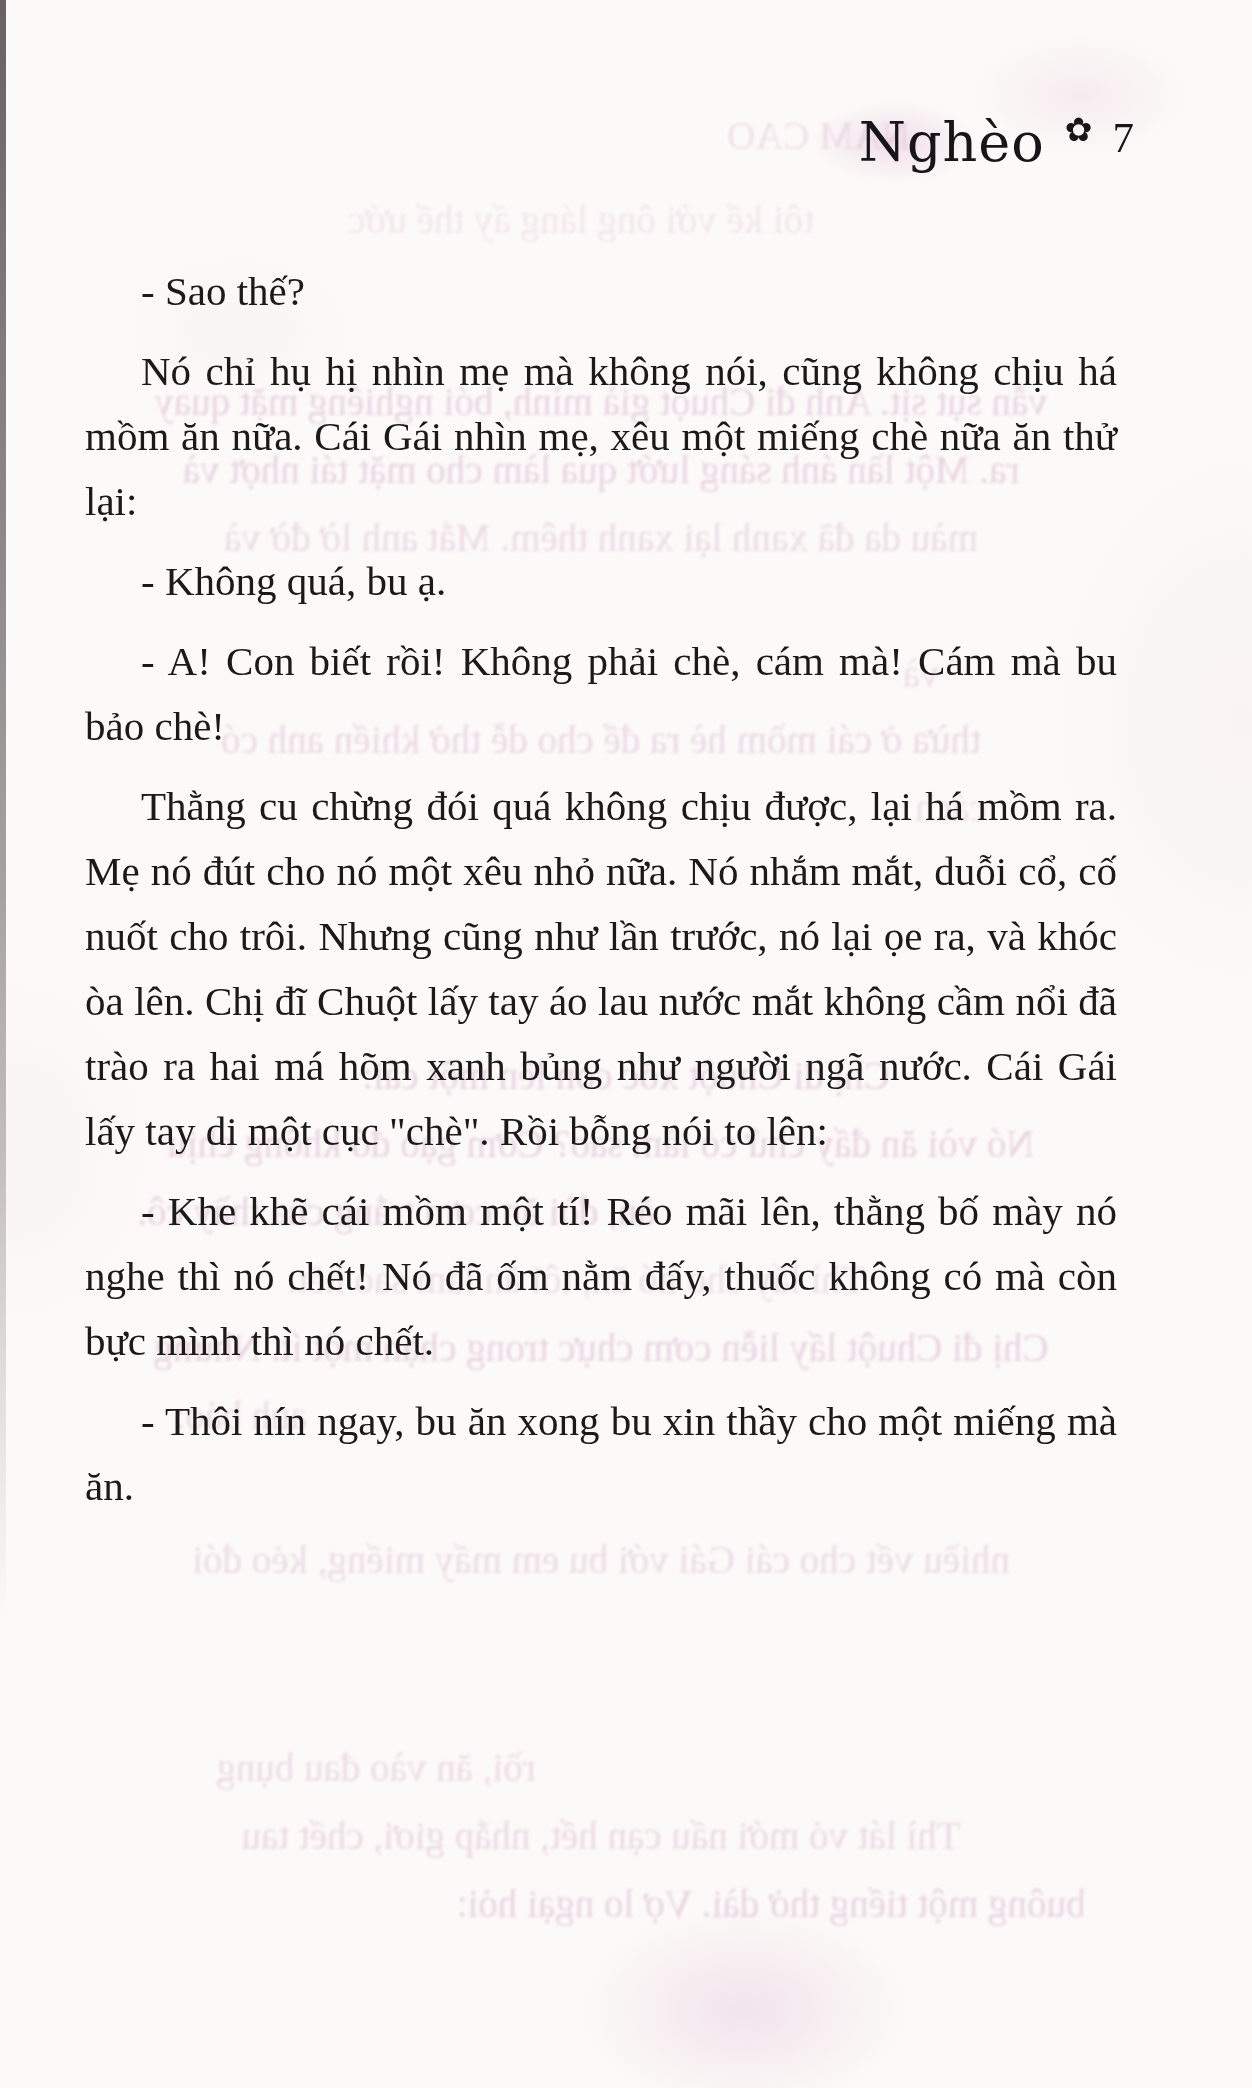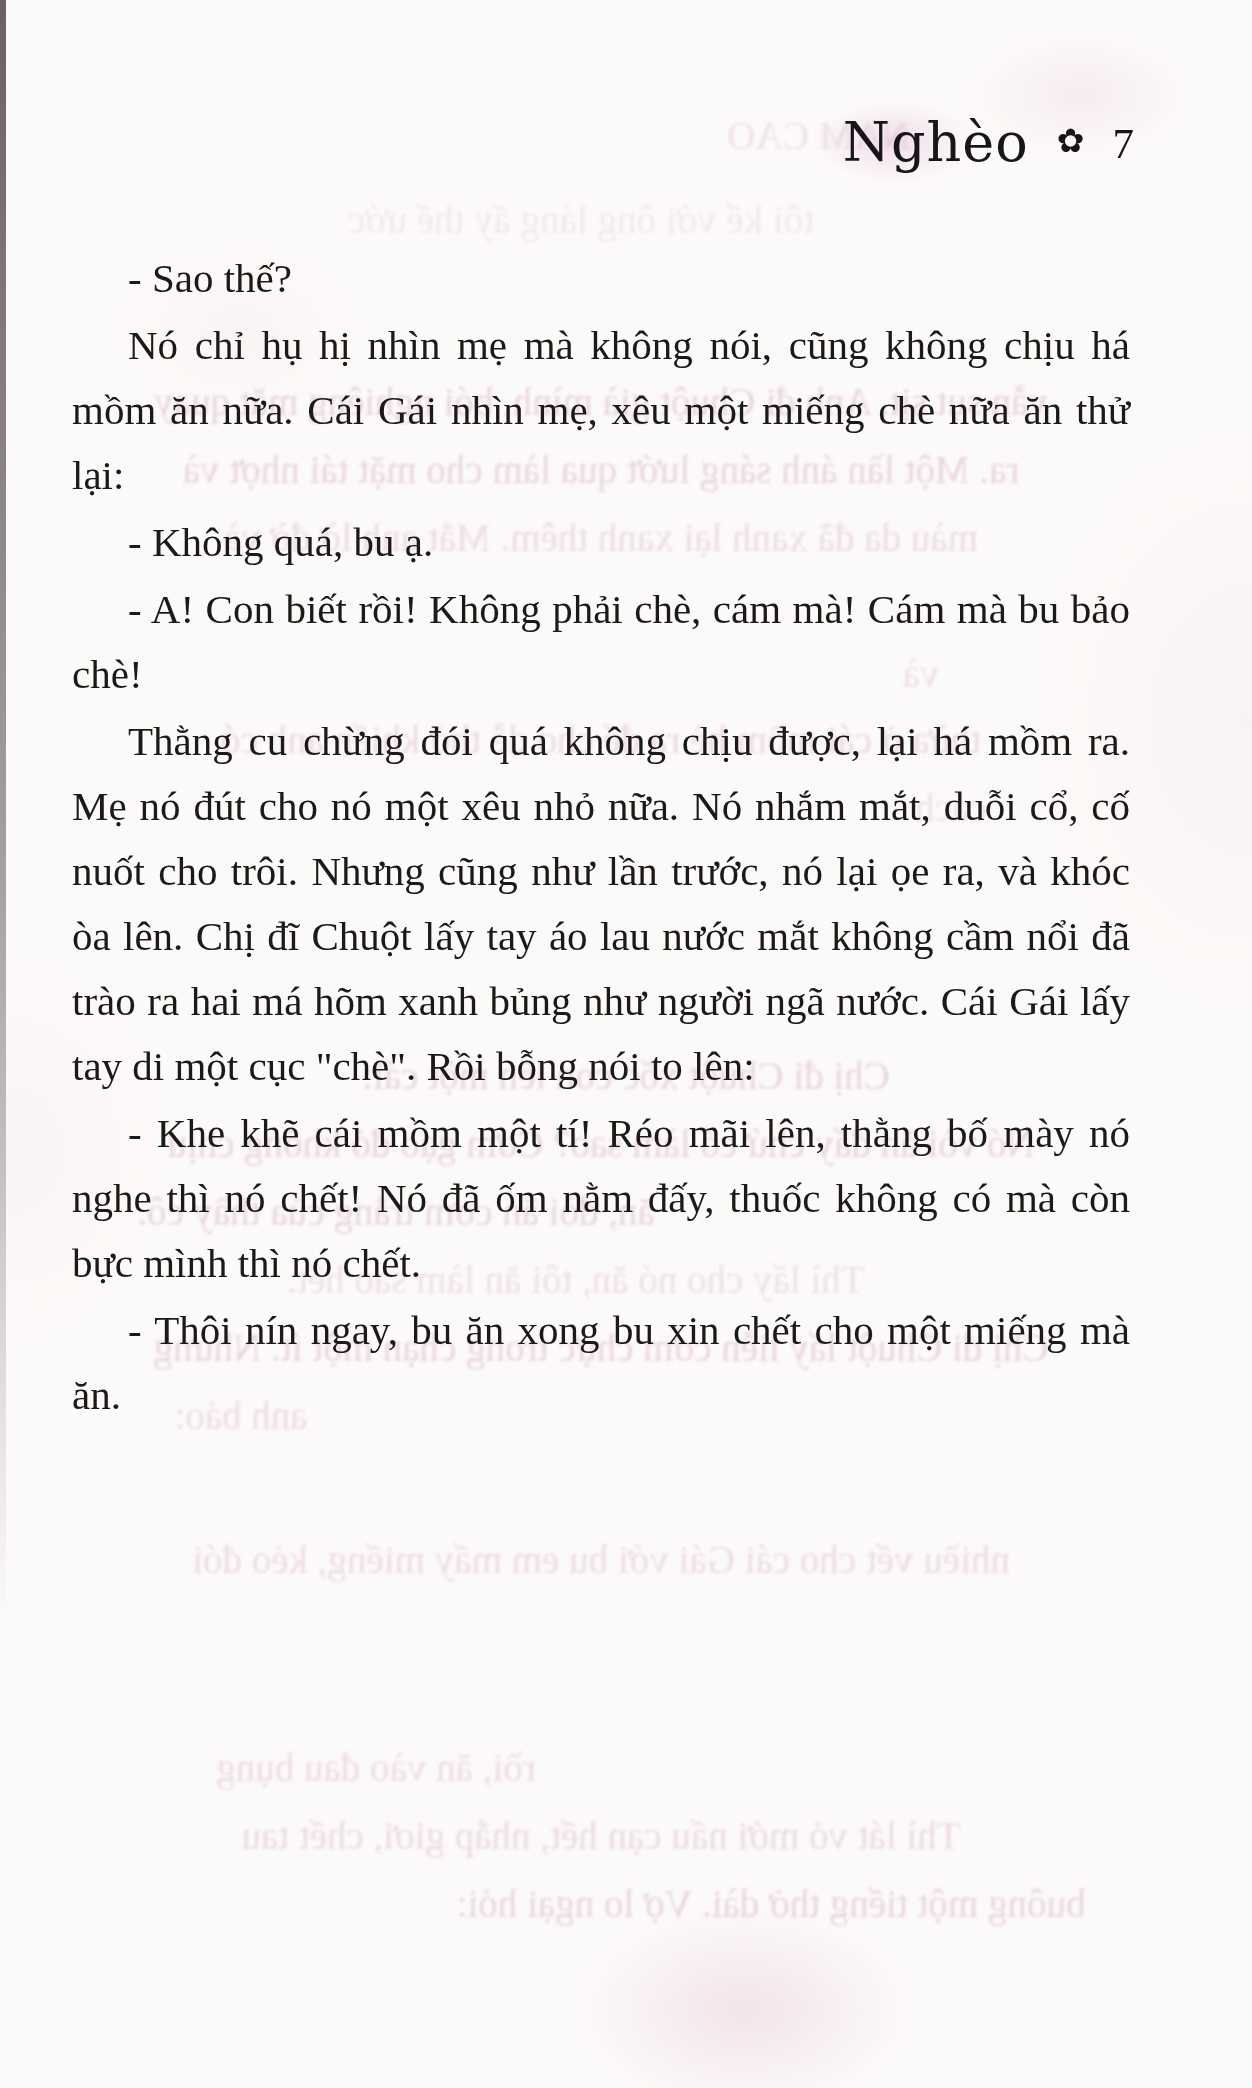--- a/index.html
+++ b/index.html
@@ -17,40 +17,40 @@
       radial-gradient(220px 280px at 15px 1150px, rgba(235,205,222,.13), transparent 72%),
       radial-gradient(180px 120px at 240px 330px, rgba(233,204,220,.12), transparent 72%);
     font-family:"Liberation Serif","DejaVu Serif",serif;
   }
   .edge-shadow{
     position:absolute;left:0;top:0;width:6px;height:1620px;
     background:linear-gradient(180deg, rgba(50,38,44,.72), rgba(50,38,44,.42) 55%, rgba(50,38,44,0));
   }
   .running-header{
     position:absolute;top:116px;right:118px;
-    display:flex;align-items:center;gap:28px;
+    display:flex;align-items:flex-start;gap:20px;
     color:#17151a;
   }
   .running-title{
     font-family:"DejaVu Serif","Liberation Serif",serif;
     font-size:54px;line-height:1;letter-spacing:1px;
   }
   .ornament{
     font-size:33px;line-height:1;transform:translateY(-3px);
     font-family:"DejaVu Sans",sans-serif;
   }
   .page-number{font-size:43px;line-height:1;}
   .textblock{
     position:absolute;left:70px;top:244px;width:1062px;
     color:#1c1a18;
     font-size:41px;line-height:65px;
     text-align:justify;
     text-rendering:optimizeLegibility;
   }
-  .textblock p{margin:2px;text-indent:56px;}
+  .textblock p{margin:15px;text-indent:56px;}
   .bleed-layer{position:absolute;inset:0;pointer-events:none;}
   .bleed-line{
     position:absolute;
     transform:scaleX(-1);
     filter:blur(1.4px);
     color:#cd9cc4;
     opacity:.42;
     font-size:39px;line-height:48px;
     white-space:nowrap;
     text-align:center;
@@ -91,16 +91,16 @@
     <span class="page-number">7</span>
   </div>
 
   <div class="textblock">
     <p>- Sao thế?</p>
     <p>Nó chỉ hụ hị nhìn mẹ mà không nói, cũng không chịu há mồm ăn nữa. Cái Gái nhìn mẹ, xêu một miếng chè nữa ăn thử lại:</p>
     <p>- Không quá, bu ạ.</p>
     <p>- A! Con biết rồi! Không phải chè, cám mà! Cám mà bu bảo chè!</p>
     <p>Thằng cu chừng đói quá không chịu được, lại há mồm ra. Mẹ nó đút cho nó một xêu nhỏ nữa. Nó nhắm mắt, duỗi cổ, cố nuốt cho trôi. Nhưng cũng như lần trước, nó lại ọe ra, và khóc òa lên. Chị đĩ Chuột lấy tay áo lau nước mắt không cầm nổi đã trào ra hai má hõm xanh bủng như người ngã nước. Cái Gái lấy tay di một cục "chè". Rồi bỗng nói to lên:</p>
     <p>- Khe khẽ cái mồm một tí! Réo mãi lên, thằng bố mày nó nghe thì nó chết! Nó đã ốm nằm đấy, thuốc không có mà còn bực mình thì nó chết.</p>
-    <p>- Thôi nín ngay, bu ăn xong bu xin chết cho một miếng mà ăn.</p>
+    <p>- Thôi nín ngay, bu ăn xong bu xin thầy cho một miếng mà ăn.</p>
   </div>
 
 </div>
 
 </body></html>

